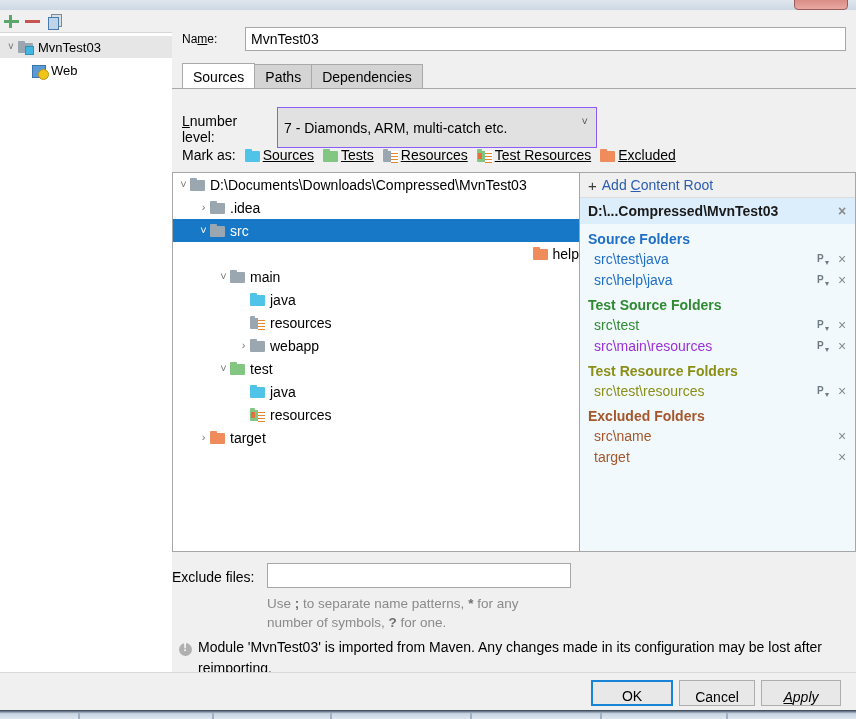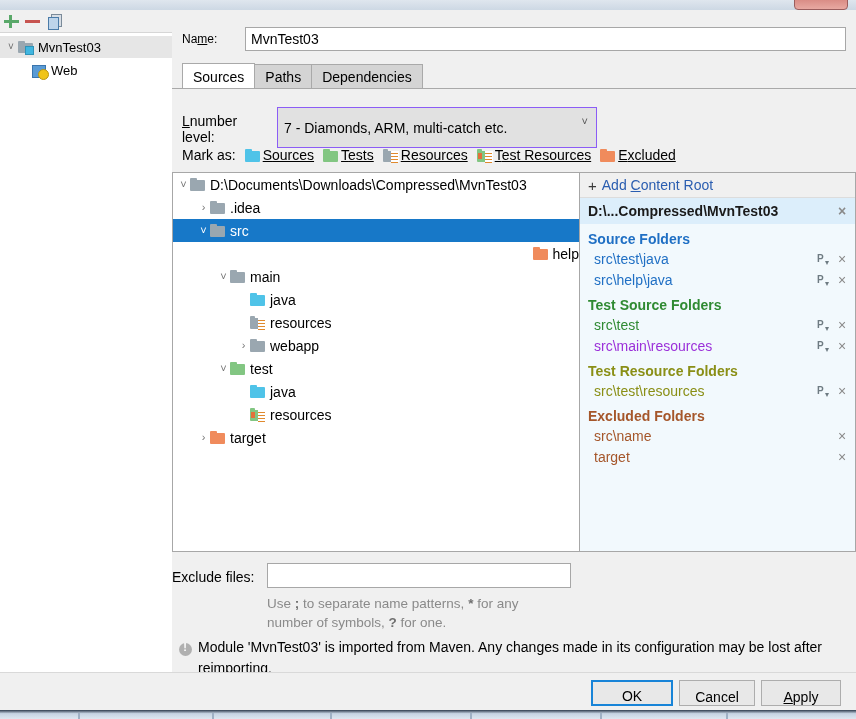--- a/index.html
+++ b/index.html
@@ -154,21 +154,21 @@
 
   
   .footer{position:absolute;left:0;top:672px;width:856px;height:38px;background:#f0f0f0;
     border-top:1px solid #d9d9d9;}
   .btn{position:absolute;top:7px;height:26px;border:1px solid #adadad;background:#e8e8e8;
     display:flex;align-items:flex-end;justify-content:center;font-size:14px;cursor:default;
     box-sizing:border-box;}
   .btn.primary{border:2px solid #1884d8;background:#e8e8e8;}
   .btn-ok{left:591px;width:82px;}
   .btn-cancel{left:679px;width:76px;}
-  .btn-apply{left:761px;width:80px;}
+  .btn-apply{left:761px;width:80px;font-style:italic;}
 
   .taskbar{position:absolute;left:0;top:710px;width:856px;height:9px;
     background:linear-gradient(to bottom,#2d3b4d,#c6d3e2 40%,#dde6f0);}
   .taskbar .tick{position:absolute;top:3px;width:2px;height:6px;background:#9fb0c4;}
 </style>
 </head>
 <body>
 
 <div id="root">
 

